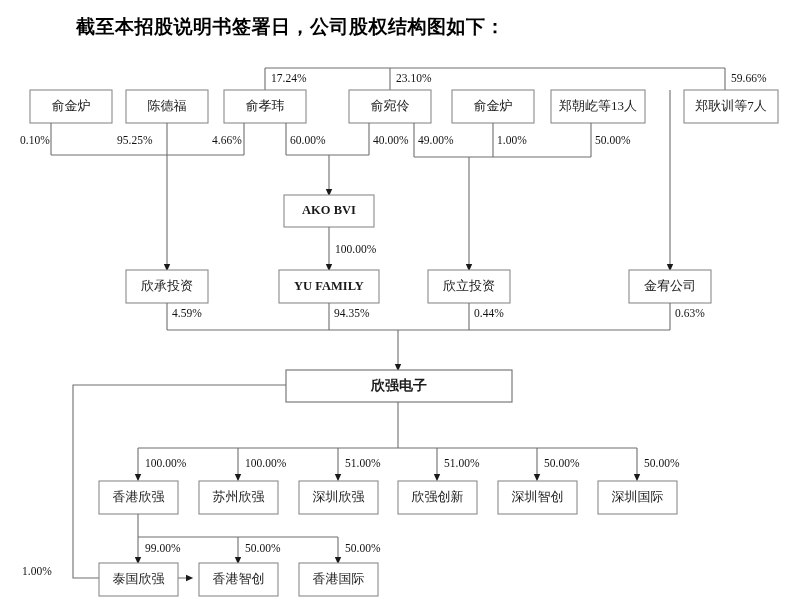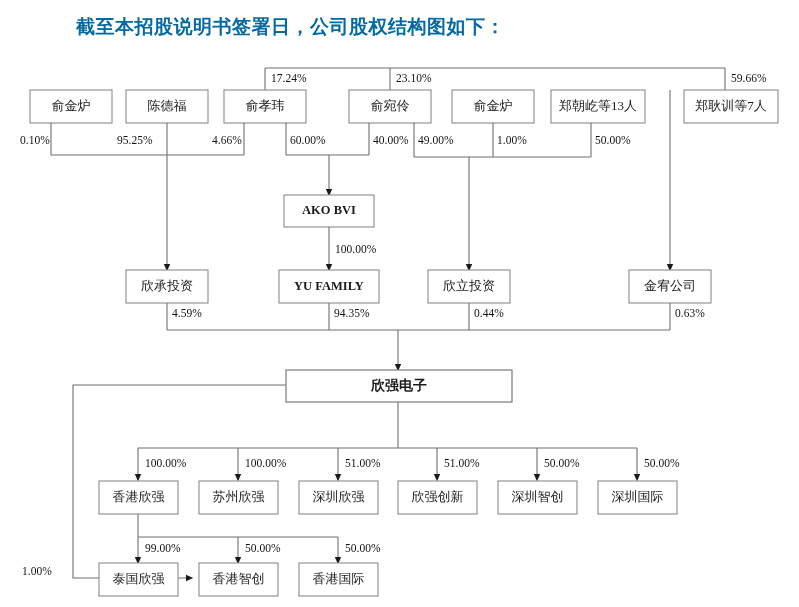--- a/index.html
+++ b/index.html
@@ -14,21 +14,21 @@
     background: #ffffff;
     font-family: "Liberation Serif", "DejaVu Serif", serif;
     overflow: hidden;
   }
   #title {
     position: absolute;
     left: 76px;
     top: 14px;
     font-size: 19px;
     font-weight: bold;
-    color: #0369a1;
+    color: #000000;
     letter-spacing: 0.5px;
     white-space: nowrap;
   }
   svg#diagram {
     position: absolute;
     left: 0;
     top: 0;
     width: 799px;
     height: 607px;
   }

